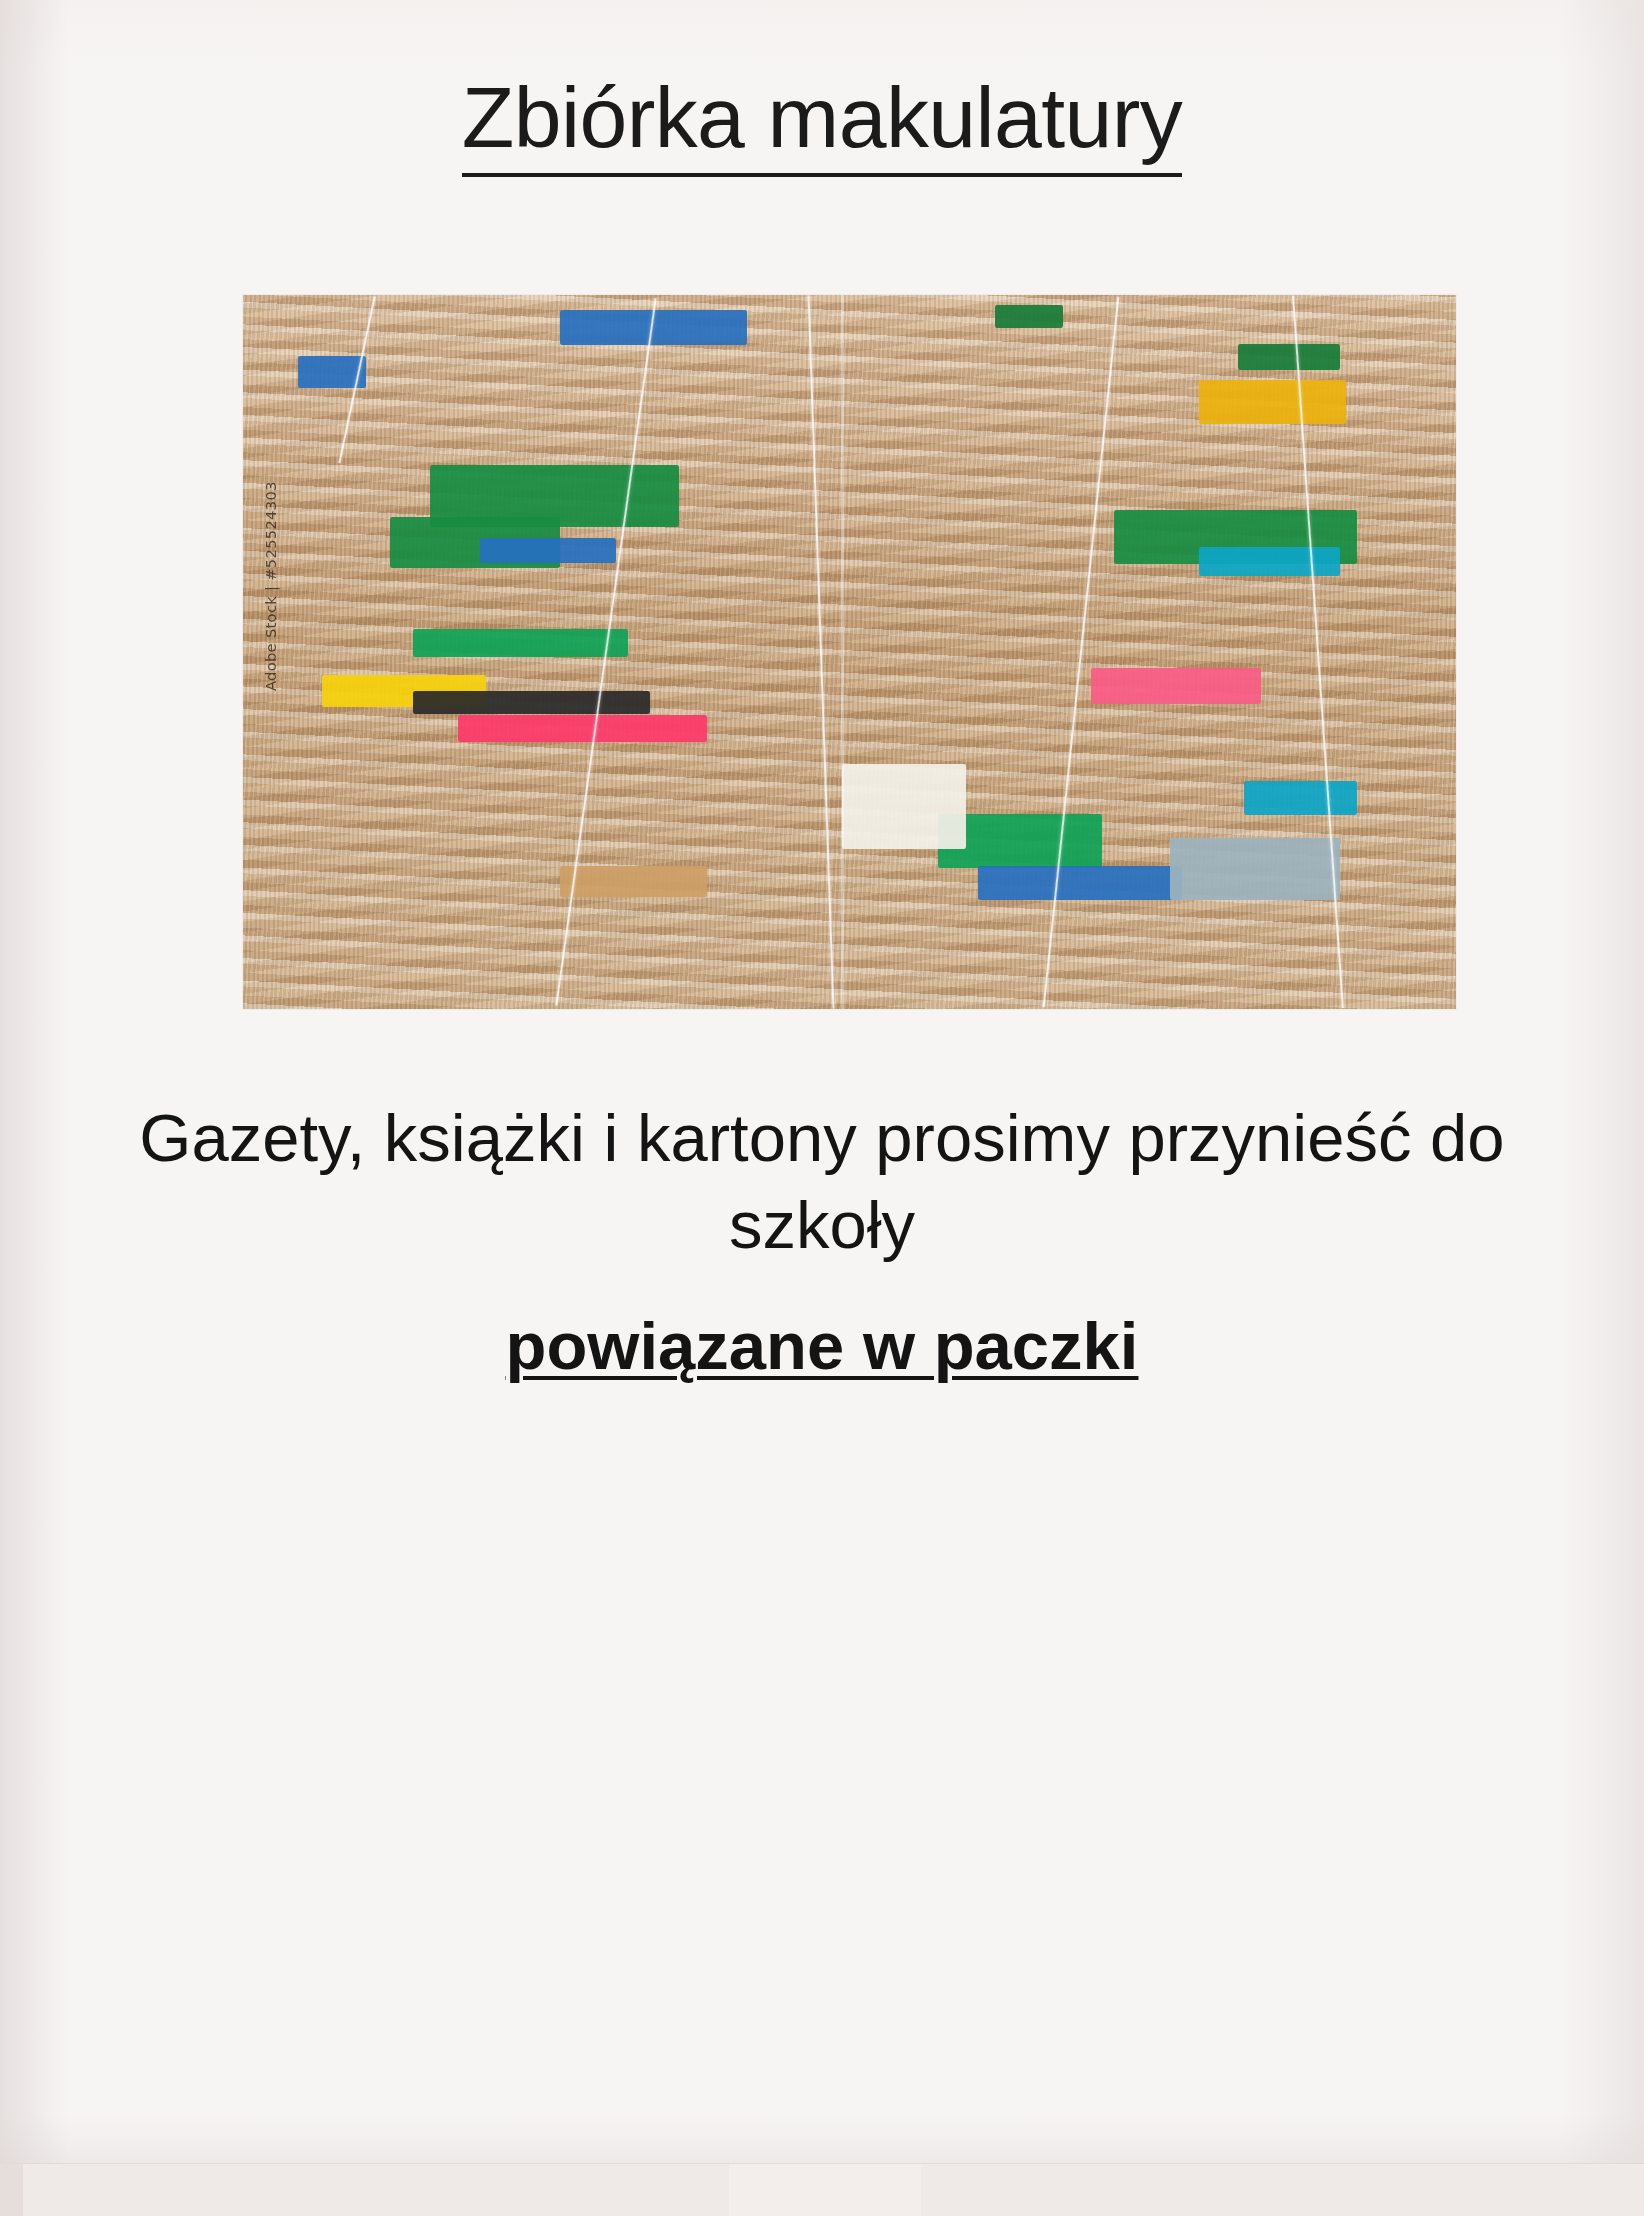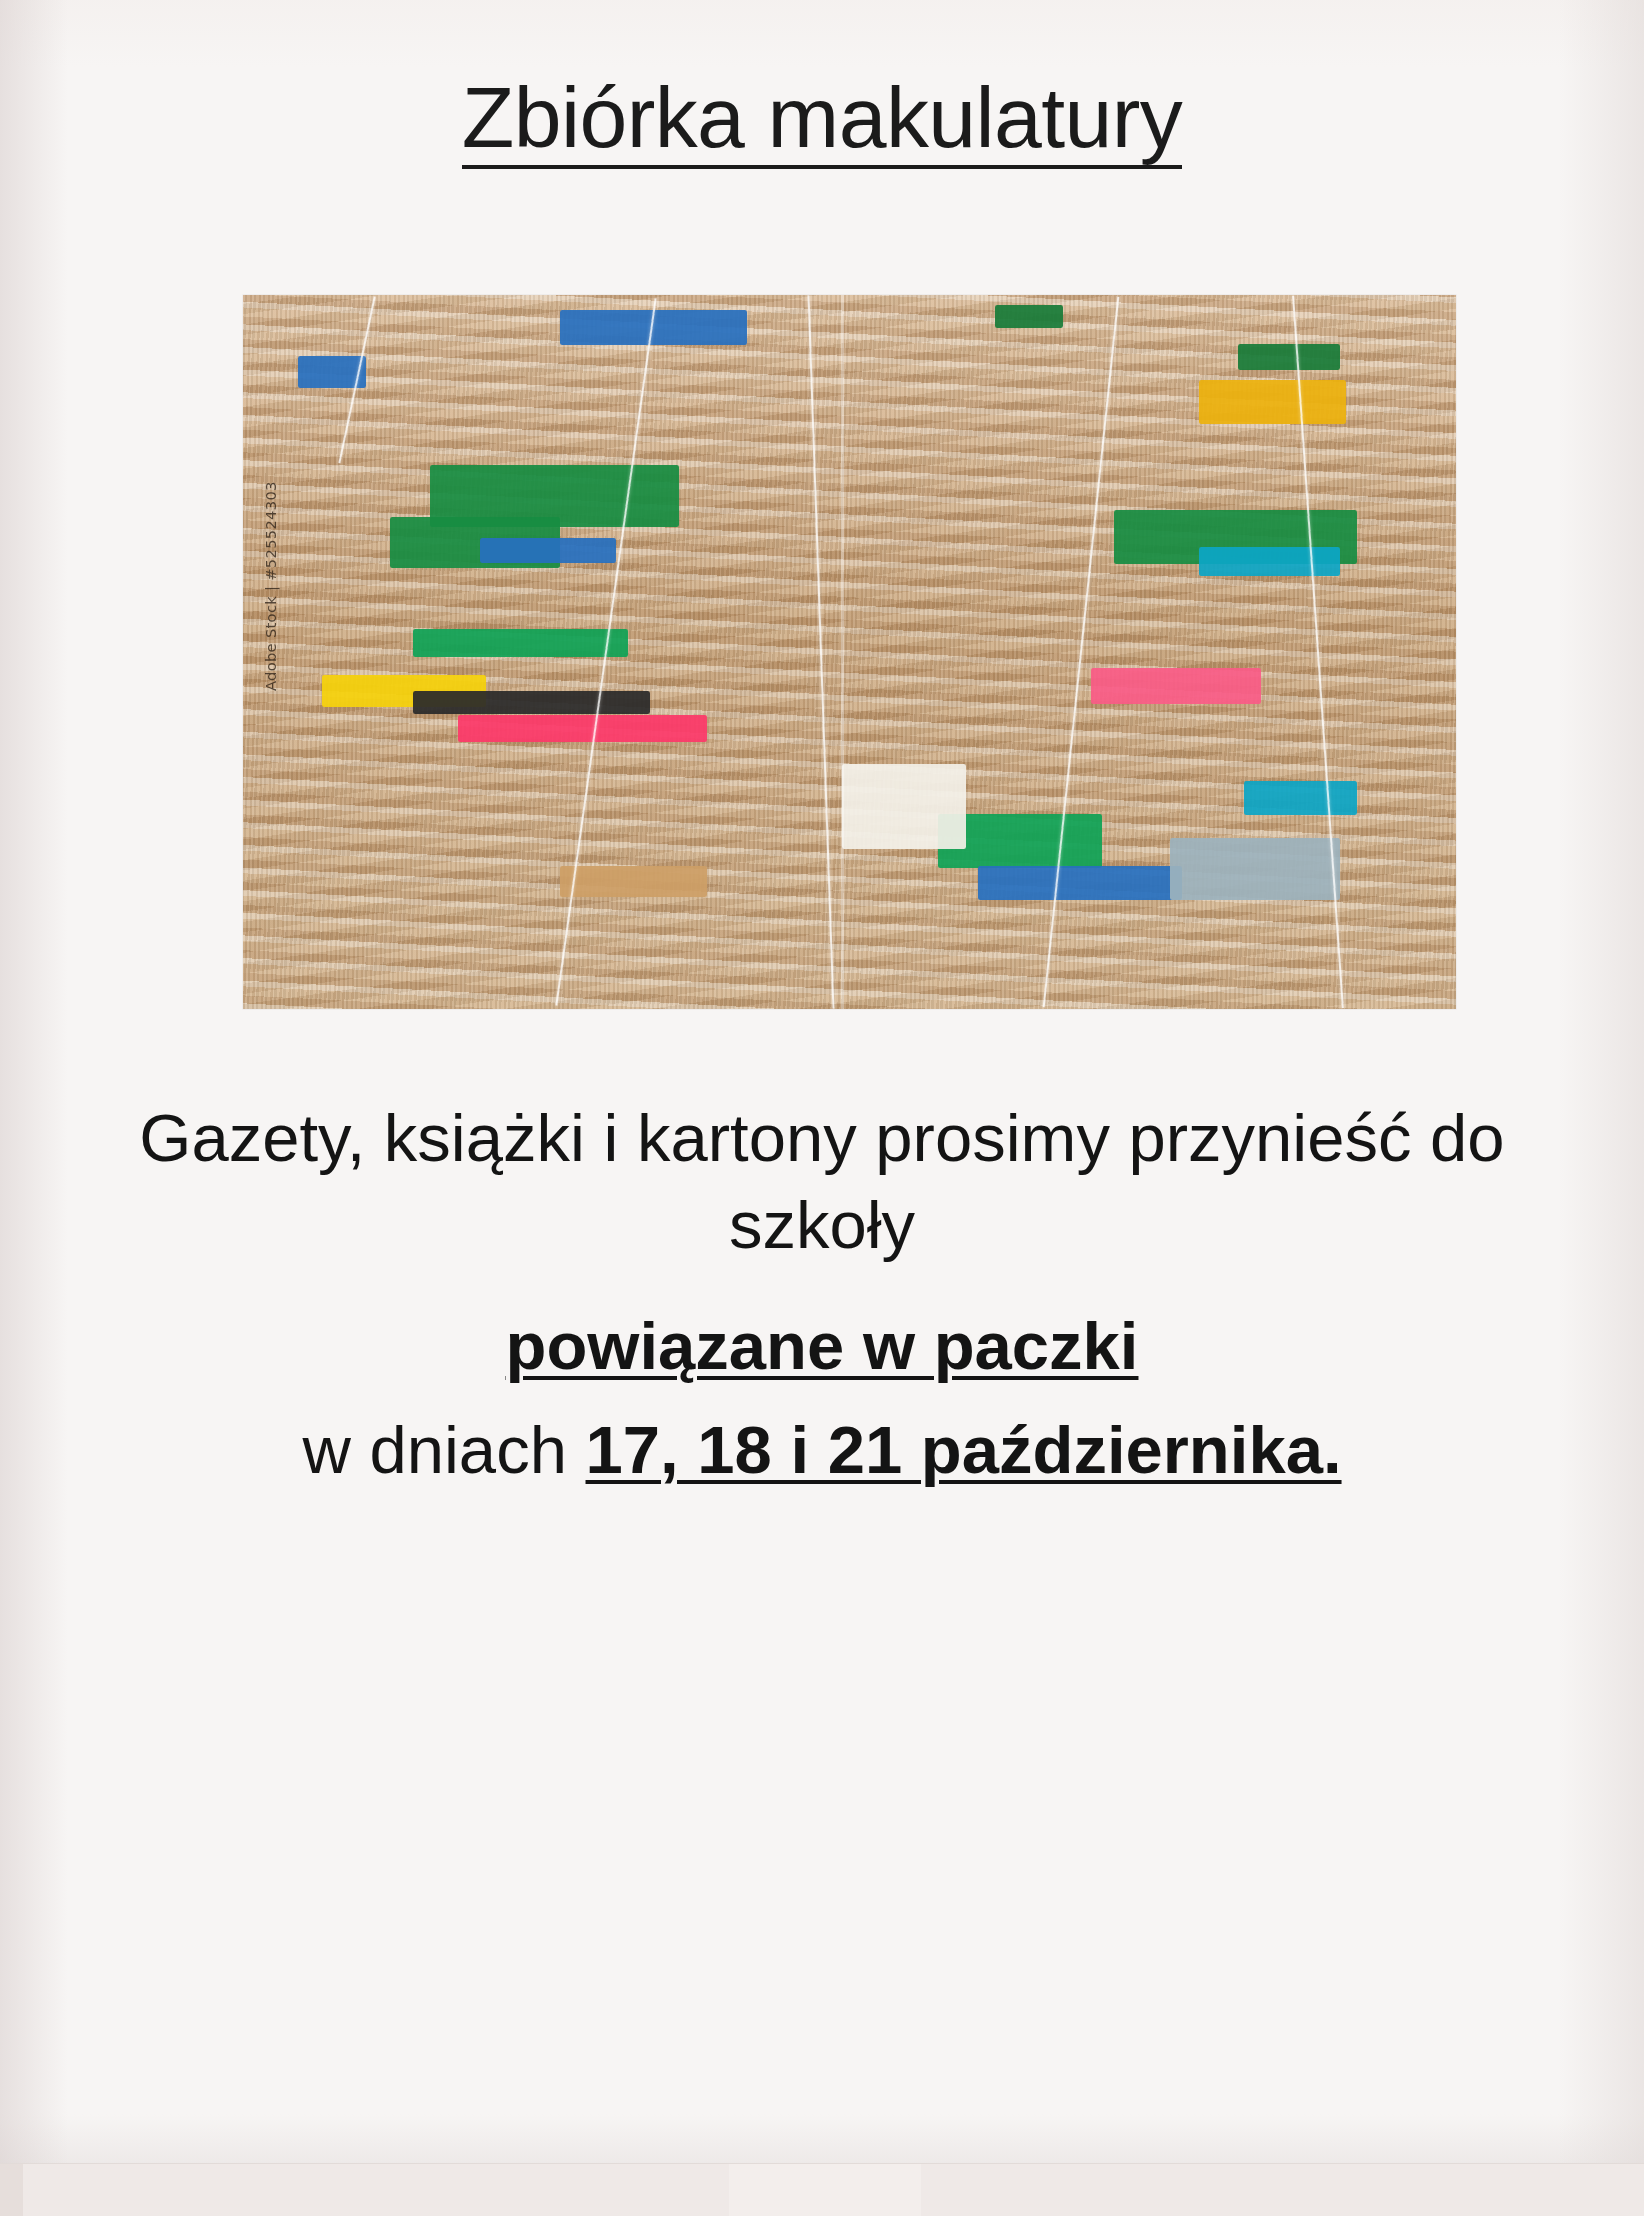--- a/index.html
+++ b/index.html
@@ -57,20 +57,21 @@
     left: 0;
     width: 1644px;
     text-align: center;
     font-size: 86px;
     font-weight: 400;
     color: #1b1b1b;
     letter-spacing: -0.6px;
   }
   .title .u {
     border-bottom: 4.5px solid #1b1b1b;
+    padding-bottom: 8px;
     margin-top: 32px;
   }
 
   
   .photo-wrap {
     position: absolute;
     top: 295px;
     left: 243px;
     width: 1213px;
     height: 714px;
@@ -190,21 +191,20 @@
       <div class="wire" style="left:1074px;top:0;height:714px;transform:rotate(-4deg);"></div>
       <div class="seam" style="left:598px;"></div>
     </div>
     <div class="photo-credit">Adobe Stock | #525524303</div>
   </div>
 
   <div class="body-text">
     <div class="para-gap"></div>
     <p>Gazety, książki i kartony prosimy przynieść do szkoły</p>
     <p class="bold ul" style="margin-top:33px;">powiązane w paczki</p>
-    <p class="line-dates"><span>w dniach </span><span class="bold ul">17, 18 i 21 października.</span></p>
   </div>
 
   <div class="bottom-strip">
     <div class="seg seg-a"></div>
     <div class="seg seg-b"></div>
   </div>
 </div>
 
 
 </body></html>

